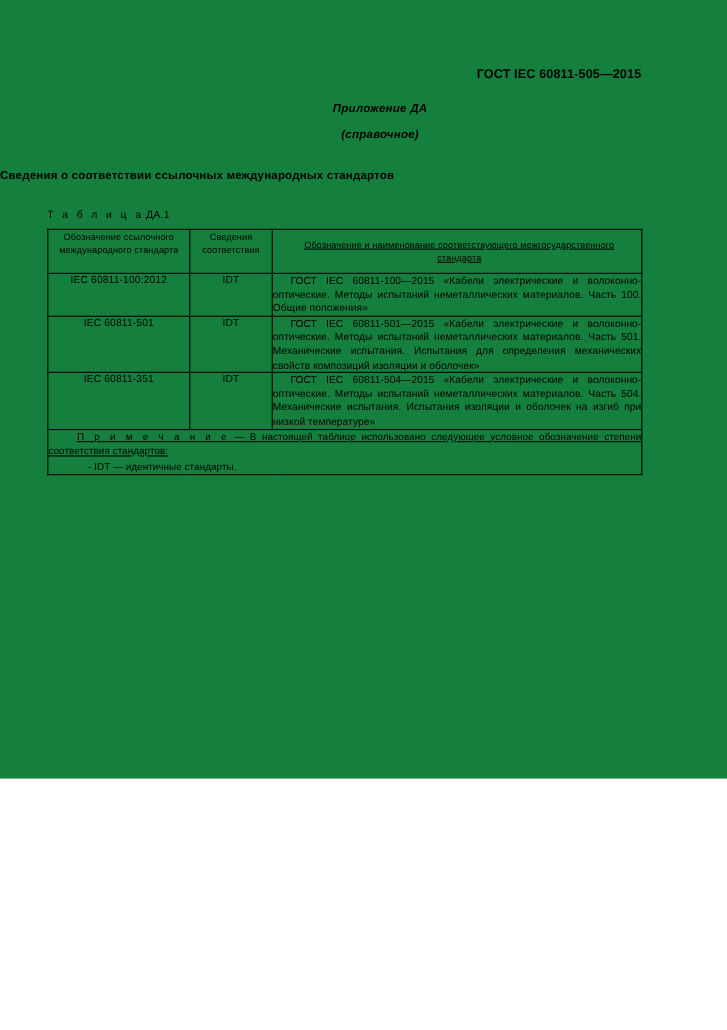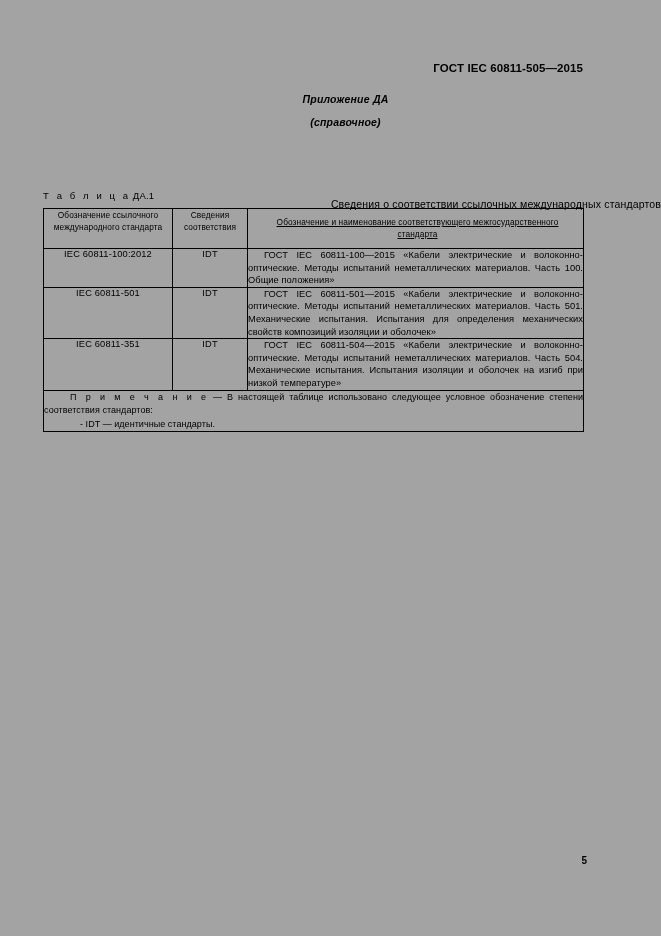--- a/index.html
+++ b/index.html
@@ -7,22 +7,22 @@
     padding: 0;
     background: #ffffff;
   }
   body {
     font-family: "Liberation Sans", sans-serif;
     color: #000000;
   }
   .page {
     position: relative;
     width: 661px;
-    height: 936px;
-    background: #a3a3a3;
+    height: 708px;
+    background: #15803d;
     overflow: hidden;
   }
 
   
   .running-head {
     position: absolute;
     top: 62px;
     right: 78px;
     font-size: 11.5px;
     font-weight: bold;
@@ -52,26 +52,25 @@
     margin-top: 11px;
     margin-left: 30px;
   }
 
   
   .doc-title {
     position: absolute;
     top: 152px;
     left: 0;
     width: 661px;
-    text-align: right;
+    text-align: left;
     font-size: 10.5px;
-    font-weight: normal;
+    font-weight: bold;
     line-height: 16px;
     letter-spacing: 0.15px;
-    margin-top: 44px;
   }
   .doc-title .line2 { display: block; }
 
   
   .table-caption {
     position: absolute;
     top: 190px;
     left: 43px;
     font-size: 9.5px;
     white-space: nowrap;
@@ -147,20 +146,21 @@
   .note-cell {
     font-size: 9px;
     line-height: 13.2px;
     padding: 7px 7px 8px 7px;
     letter-spacing: 0.05px;
   }
   .note-p1 {
     text-align: justify;
     text-justify: inter-word;
     text-indent: 26px;
+    text-decoration: underline;
   }
   .note-label {
     letter-spacing: 2.2px;
   }
   .note-p2 {
     text-indent: 36px;
     margin-top: 1px;
   }
 
   

